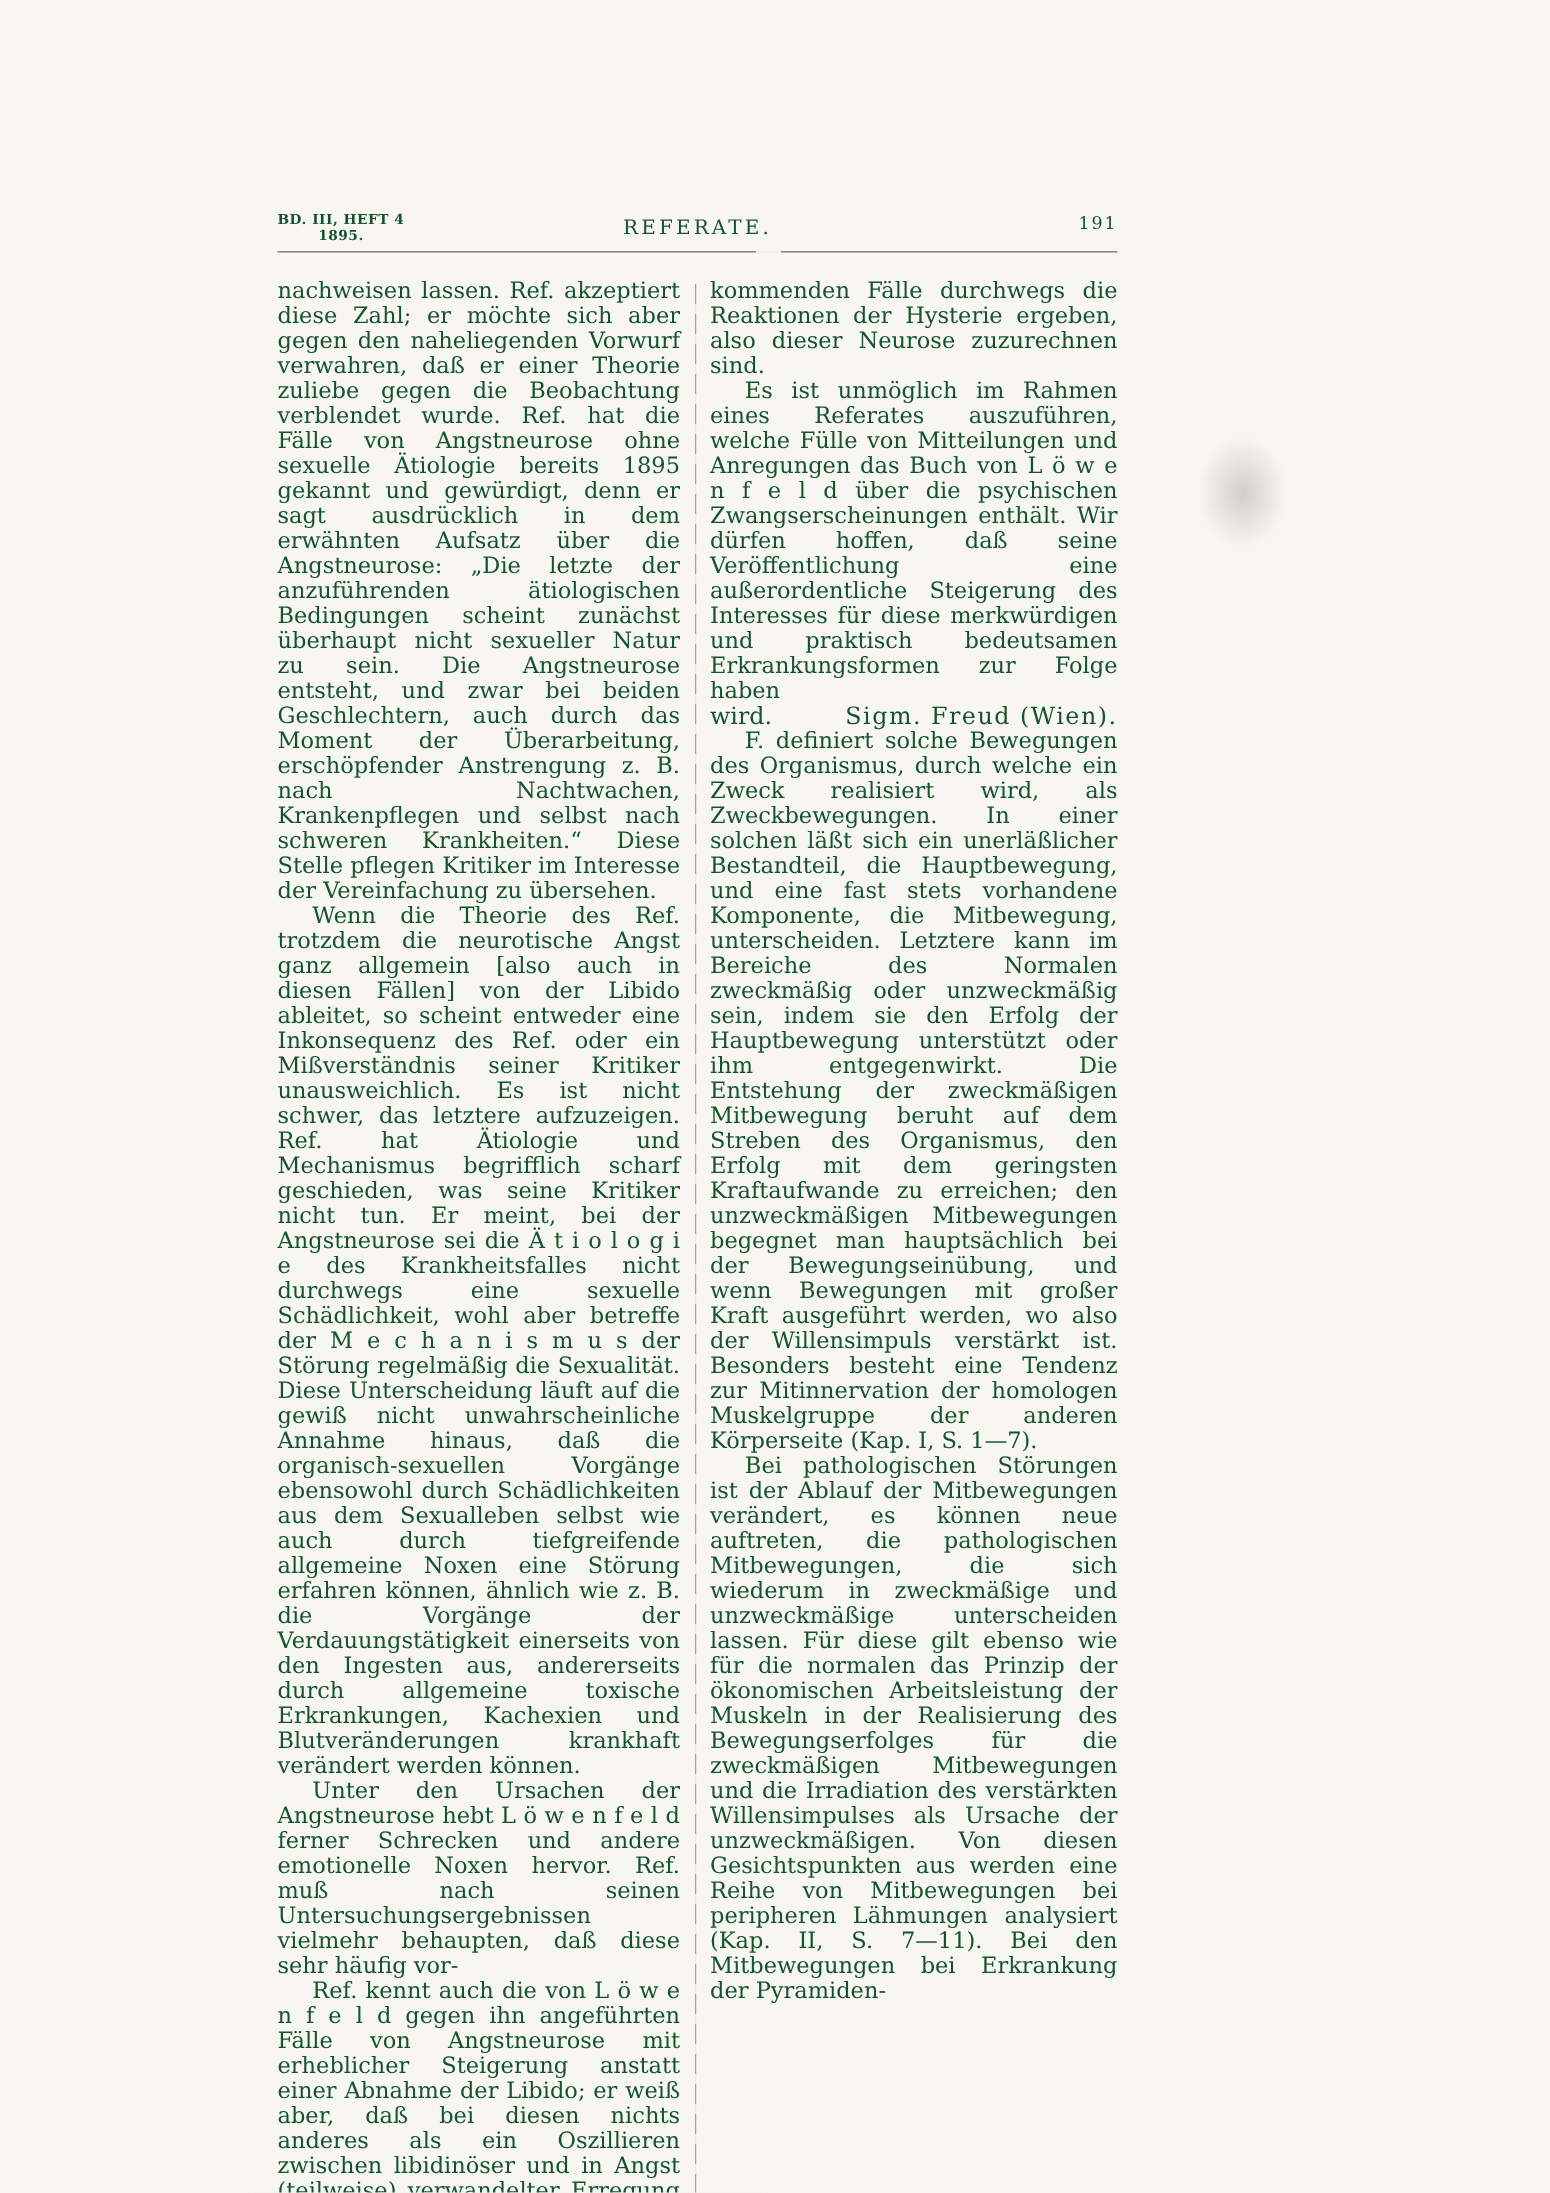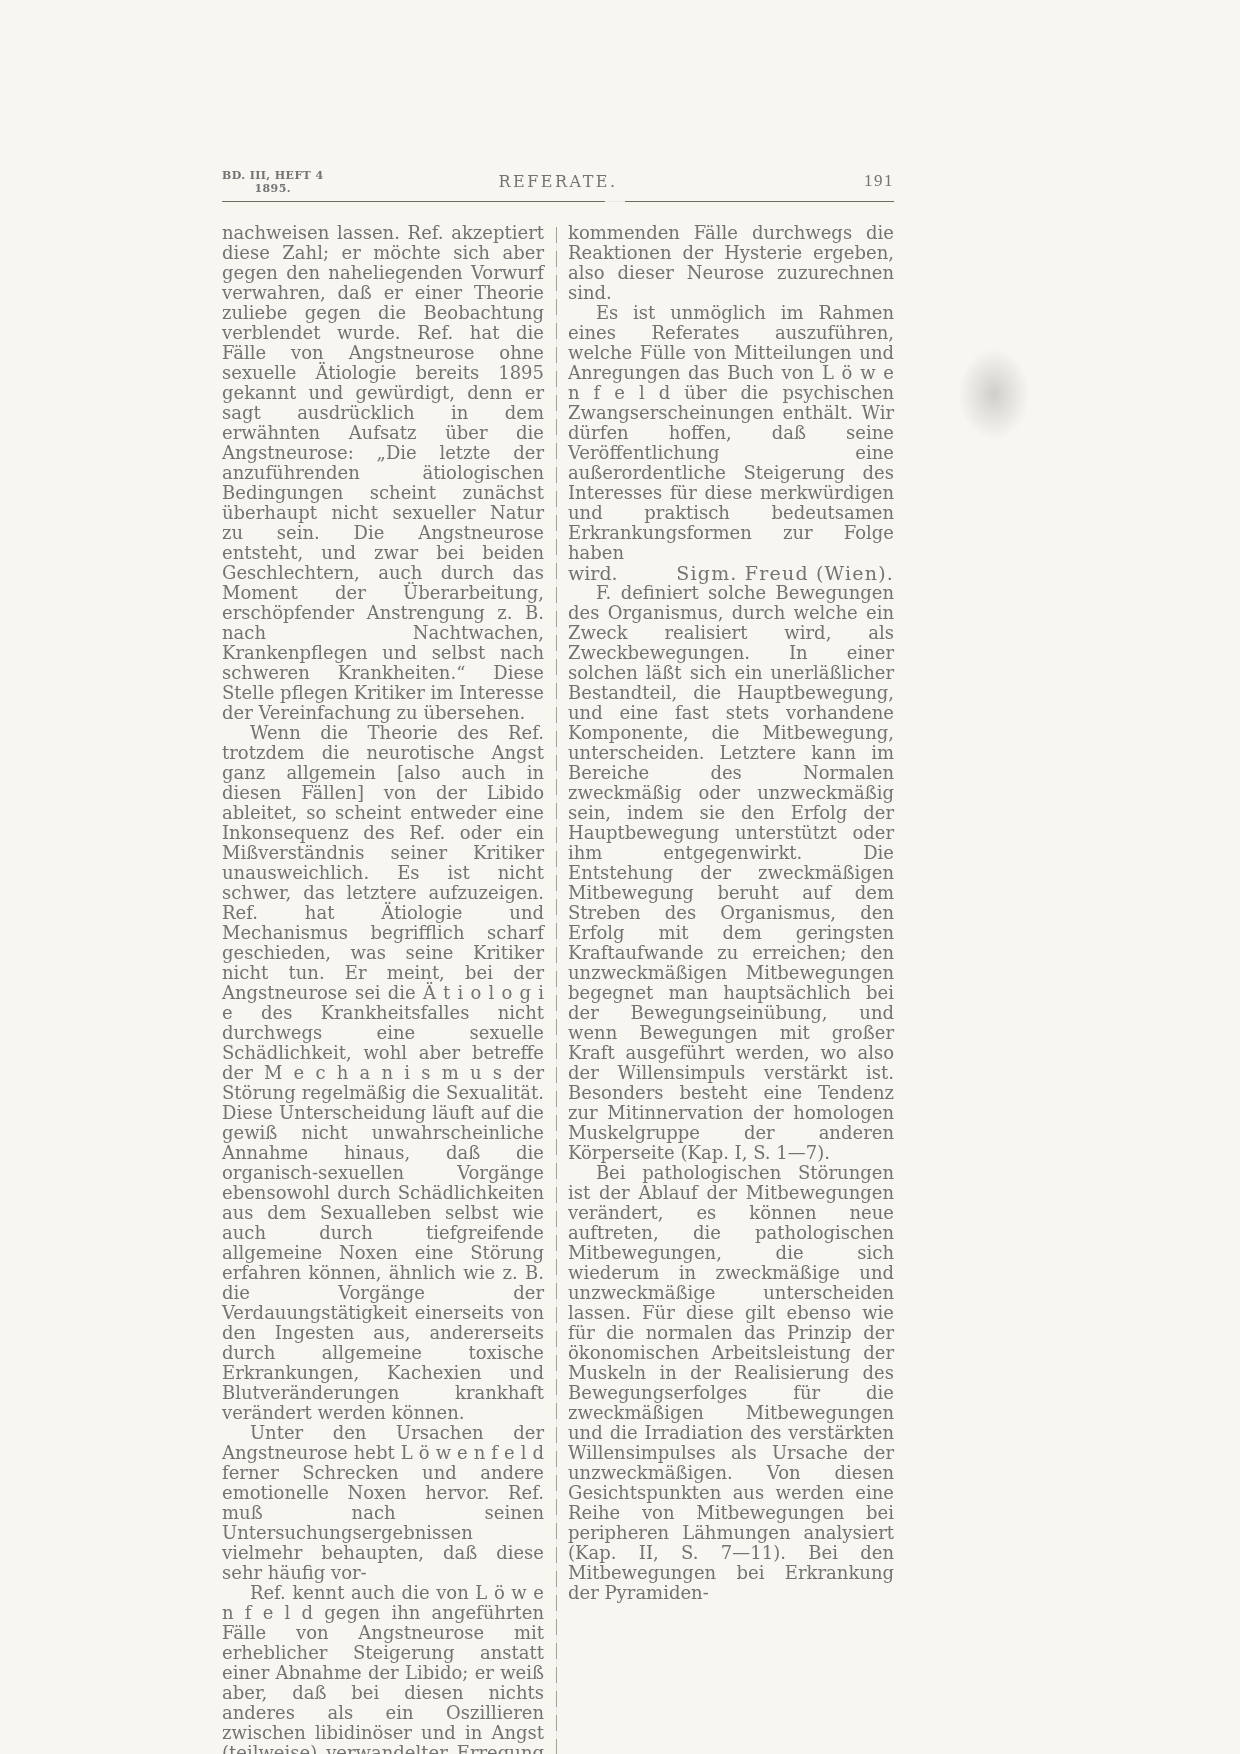--- a/index.html
+++ b/index.html
@@ -7,21 +7,21 @@
   body {
     width: 1240px; height: 1754px;
     background: #eceae4;
     font-family: "DejaVu Serif", "Liberation Serif", serif;
   }
   .page {
     position: relative;
     width: 1240px; height: 1754px;
     background: #f7f6f1;
     overflow: hidden;
-    color: #737373;
+    color: #14532d;
   }
   
   .page::before {
     content: "";
     position: absolute;
     left: 958px; top: 348px;
     width: 72px; height: 92px;
     background: radial-gradient(ellipse at center, rgba(125,124,120,0.32), rgba(125,124,120,0) 70%);
     pointer-events: none;
   }
@@ -44,24 +44,23 @@
     letter-spacing: 0.4px;
   }
   .hdr-center {
     text-align: center;
     font-size: 16px;
     letter-spacing: 2.5px;
     padding-top: 2px;
   }
   .hdr-right {
     text-align: right;
-    font-size: 17px;
+    font-size: 14px;
     letter-spacing: 1.5px;
     padding-top: 1px;
-    font-family: Liberation Serif, serif;
   }
   .header-rule {
     height: 1px;
     margin-top: 6px;
     background: linear-gradient(to right,
       #6f6b63 0, #6f6b63 57%,
       rgba(111,107,99,0.1) 57%, rgba(111,107,99,0.1) 60%,
       #6f6b63 60%, #6f6b63 100%);
   }
   .columns {

